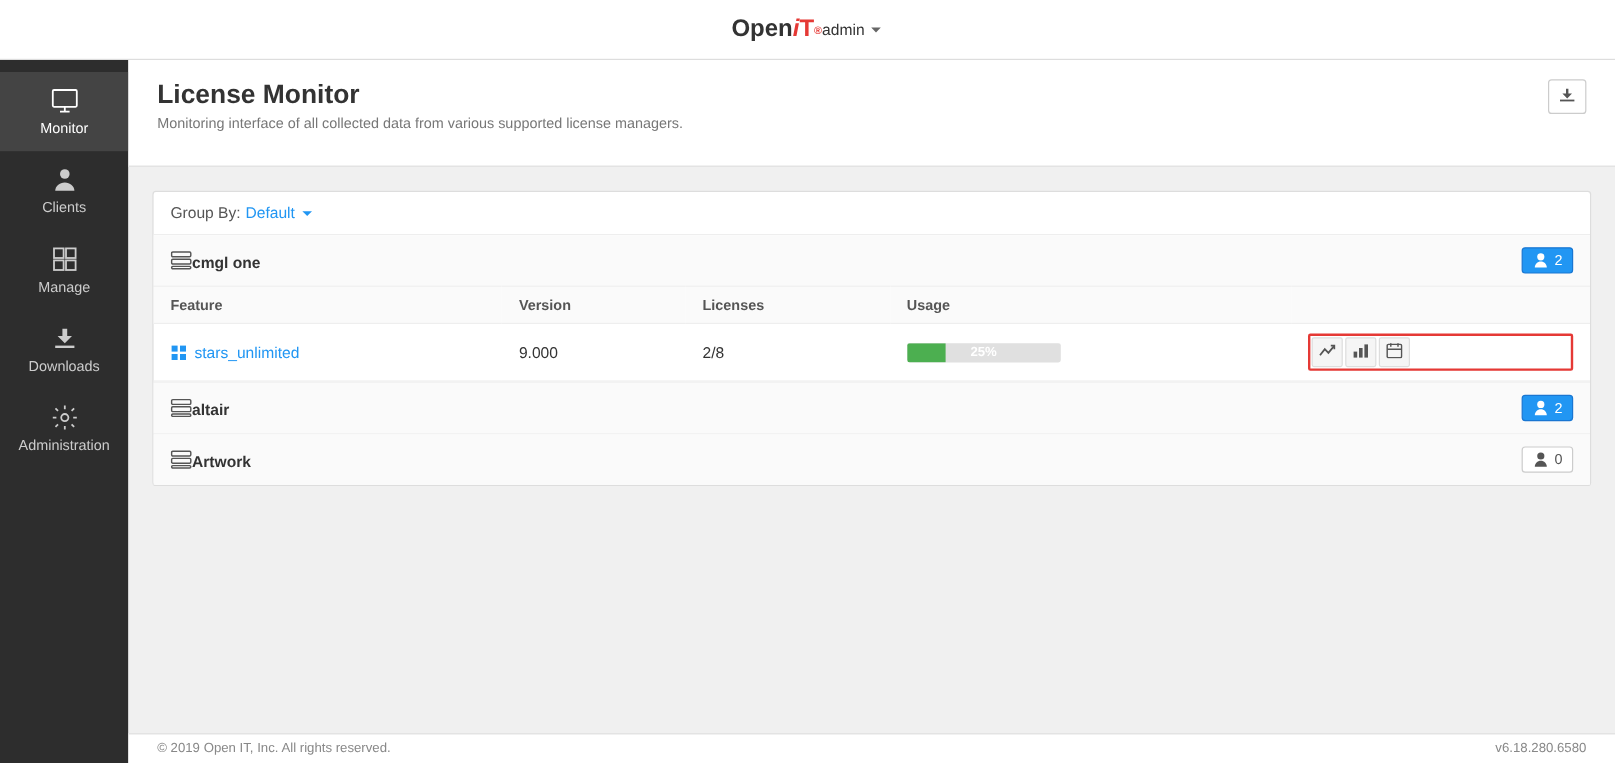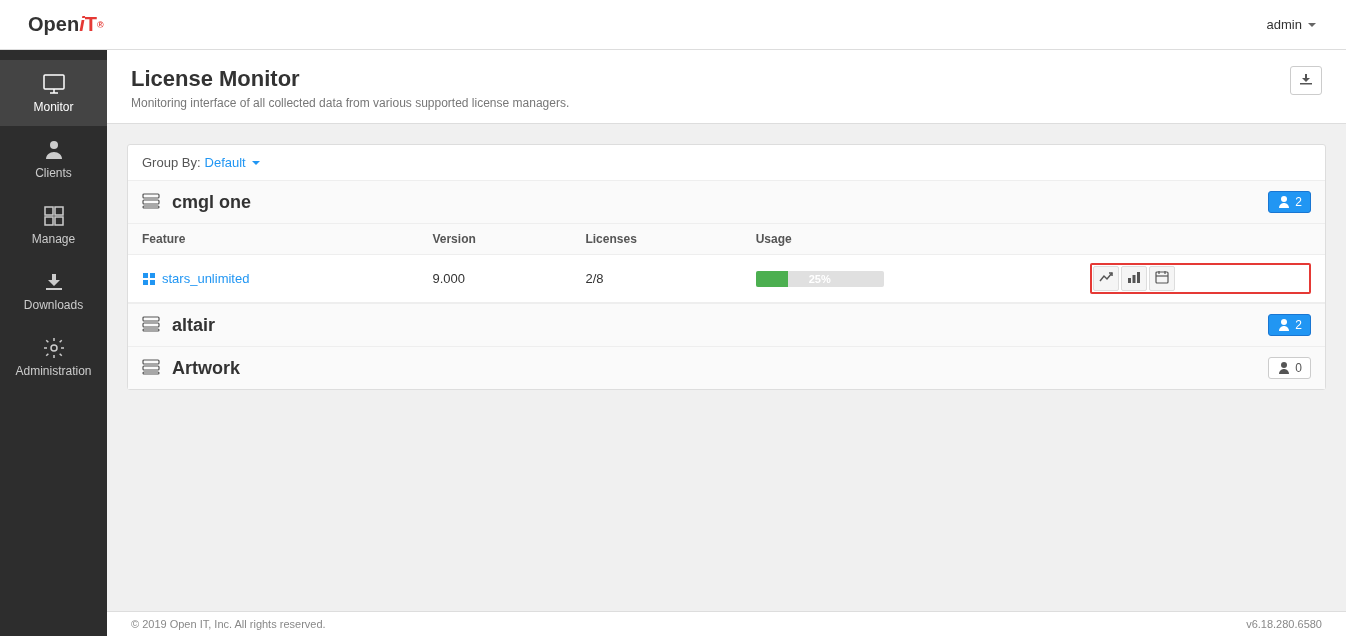--- a/index.html
+++ b/index.html
@@ -1,31 +1,31 @@
 <!DOCTYPE html>
 <html><head>
   <meta charset="utf-8">
   <style>
     * { box-sizing: border-box; margin: 0; padding: 0; }
     body { font-family: Arial, sans-serif; font-size: 13px; background: #f0f0f0; display: flex; flex-direction: column; height: 636px; overflow: hidden; }
 
     
     .app-wrapper { display: flex; flex-direction: column; height: 100%; }
-    .top-bar { background: #fff; height: 50px; display: flex; align-items: center; justify-content: space-between; padding: 0 28px; border-bottom: 1px solid #ddd; flex-shrink: 0; }
+    .top-bar { background: #fff; height: 50px; display: flex; align-items: center; justify-content: center; padding: 0 16px; border-bottom: 1px solid #ddd; flex-shrink: 0; }
     .main-layout { display: flex; flex: 1; overflow: hidden; }
 
     
     .sidebar { width: 107px; background: #2d2d2d; display: flex; flex-direction: column; align-items: flex-end; padding-top: 10px; flex-shrink: 0; }
     .sidebar-item { width: 100%; display: flex; flex-direction: column; align-items: center; padding: 12px 0; cursor: pointer; color: #ccc; font-size: 12px; text-align: center; }
     .sidebar-item:hover, .sidebar-item.active { background: #444; color: #fff; }
     .sidebar-item svg { margin-bottom: 4px; }
 
     
     .content { flex: 1; background: #f0f0f0; overflow-y: auto; display: flex; flex-direction: column; }
-    .content-header { background: #fff; padding: 16px 24px 13px; border-bottom: 1px solid #ddd; display: flex; align-items: flex-start; justify-content: space-between; }
+    .content-header { background: #fff; padding: 16px 24px 28px; border-bottom: 1px solid #ddd; display: flex; align-items: flex-start; justify-content: space-between; }
     .content-title { font-size: 22px; font-weight: bold; color: #333; }
     .content-subtitle { font-size: 12px; color: #777; margin-top: 4px; }
     .header-controls { display: flex; align-items: center; gap: 8px; }
     .search-box { display: flex; align-items: center; border: 1px solid #ccc; border-radius: 3px; background: #fff; padding: 4px 8px; }
     .search-box input { border: none; outline: none; font-size: 13px; width: 160px; color: #555; }
     .search-box input::placeholder { color: #aaa; }
     .search-icon-btn { background: none; border: none; cursor: pointer; color: #888; padding: 2px; }
     .download-btn { background: none; border: 1px solid #ccc; border-radius: 3px; cursor: pointer; color: #555; padding: 5px 8px; font-size: 14px; }
 
     
@@ -34,21 +34,21 @@
     .group-by { font-size: 13px; color: #333; display: flex; align-items: center; gap: 4px; }
     .group-by span.label { color: #555; }
     .group-by span.value { color: #2196F3; cursor: pointer; }
     .collection-info { font-size: 12px; color: #555; display: flex; gap: 16px; }
     .collection-info span.key { color: #333; font-weight: bold; }
 
     
     .lm-group { border-bottom: 1px solid #eee; }
     .lm-group:last-child { border-bottom: none; }
     .lm-header { padding: 10px 14px; display: flex; align-items: center; justify-content: space-between; background: #fafafa; }
-    .lm-name { display: flex; align-items: flex-start; gap: 12px; font-size: 18px; font-weight: 600; color: #333; }
+    .lm-name { display: flex; align-items: flex-end; gap: 0; font-size: 13px; font-weight: 600; color: #333; }
     .user-badge { display: flex; align-items: center; gap: 4px; background: #2196F3; color: #fff; border: 1px solid #1976D2; border-radius: 3px; padding: 3px 8px; font-size: 12px; cursor: pointer; }
     .user-badge-zero { background: #fff; color: #555; border: 1px solid #ccc; }
 
     
     .feature-table { width: 100%; border-collapse: collapse; }
     .feature-table th { text-align: left; padding: 8px 14px; font-size: 12px; color: #555; border-top: 1px solid #eee; border-bottom: 1px solid #eee; background: #fafafa; font-weight: bold; }
     .feature-table td { padding: 8px 14px; font-size: 13px; color: #333; border-bottom: 1px solid #eee; }
     .feature-link { color: #2196F3; text-decoration: none; display: flex; align-items: center; gap: 6px; }
 
     

